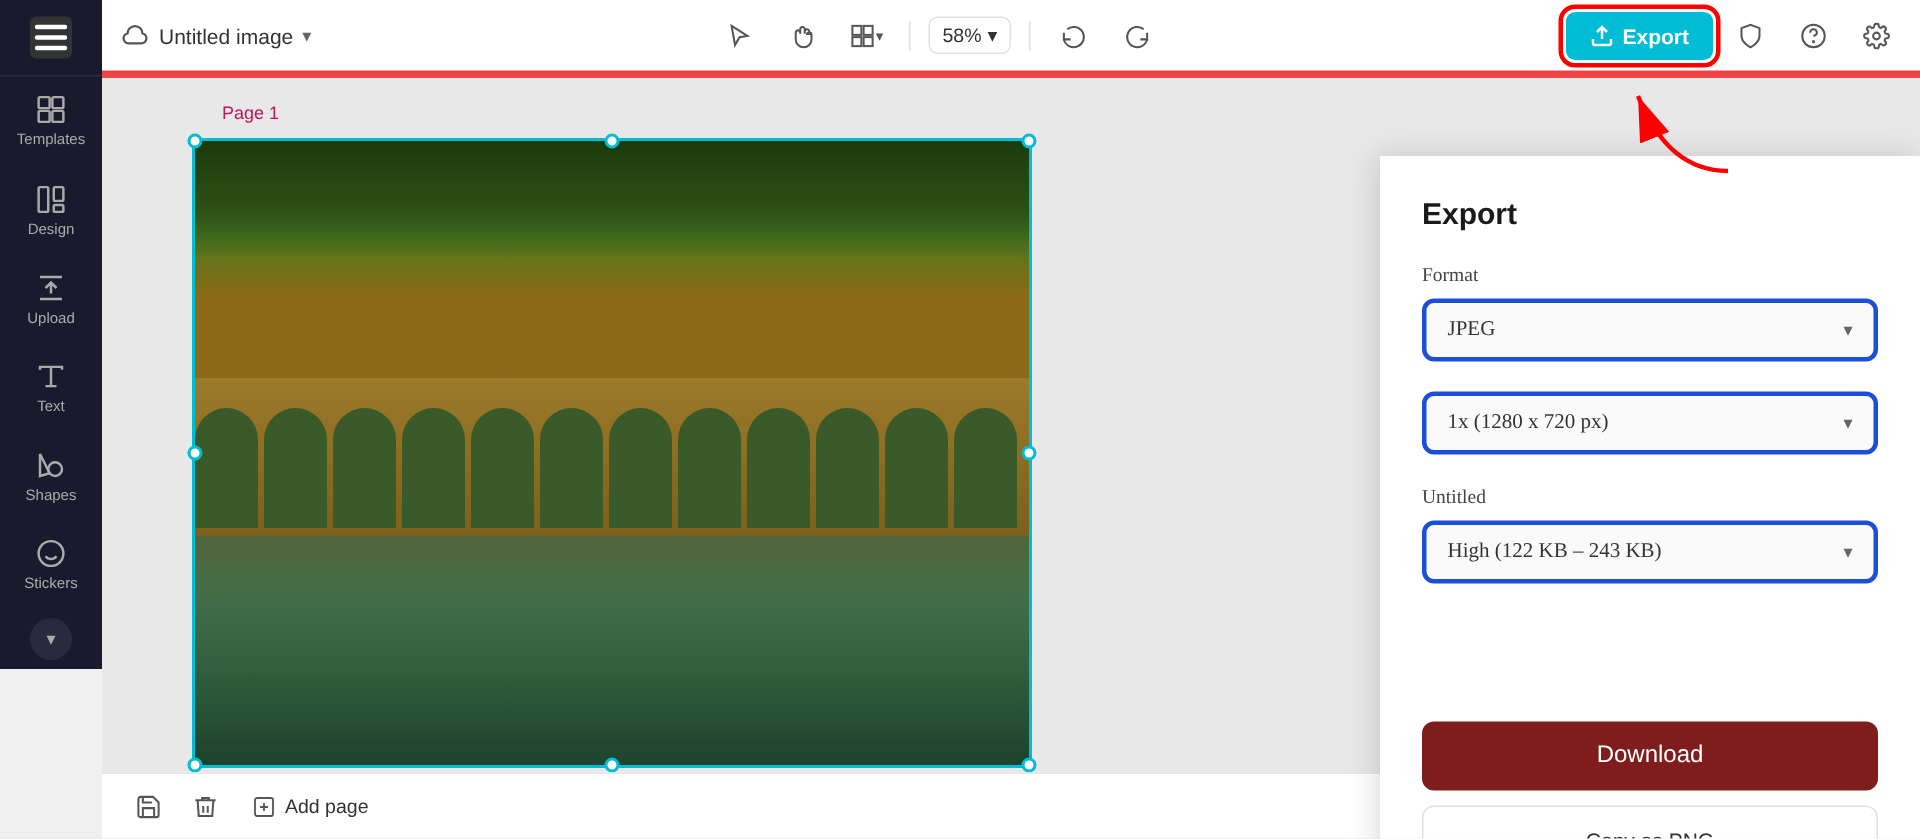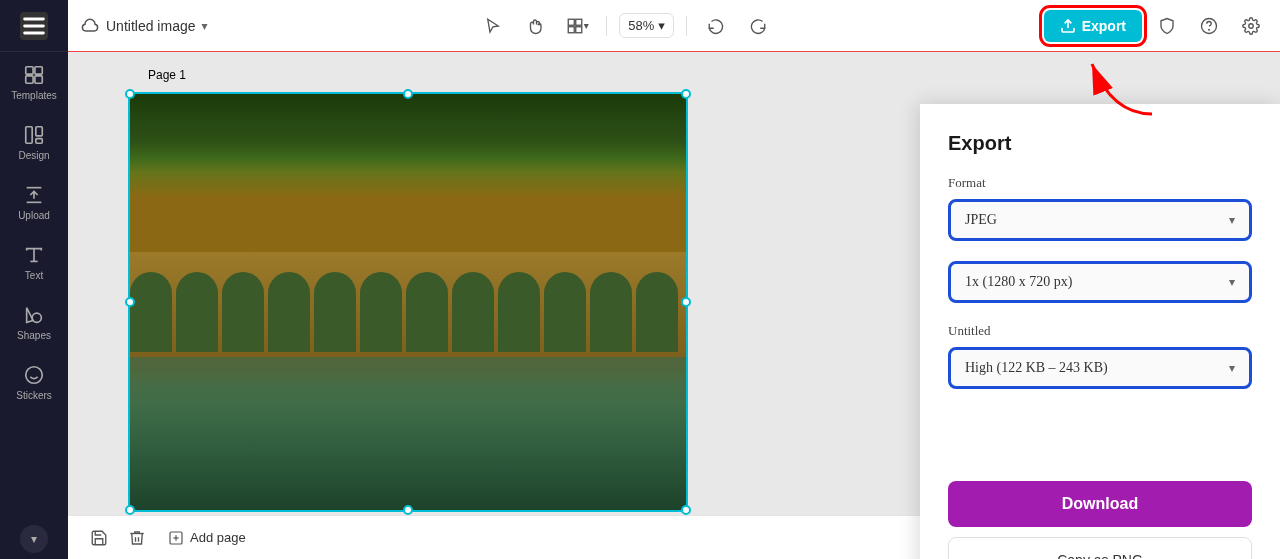--- a/index.html
+++ b/index.html
@@ -6,21 +6,21 @@
     body { width: 1280px; height: 559px; overflow: hidden; font-family: -apple-system, BlinkMacSystemFont, 'Segoe UI', sans-serif; background: #f0f0f0; display: flex; }
 
     
     .sidebar {
       width: 68px;
       background: #1a1a2e;
       display: flex;
       flex-direction: column;
       align-items: center;
       padding: 0;
-      height: 559px;
+      height: 446px;
       flex-shrink: 0;
     }
     .sidebar-logo {
       width: 68px;
       height: 52px;
       display: flex;
       align-items: center;
       justify-content: center;
       border-bottom: 1px solid #2a2a3e;
     }
@@ -80,21 +80,21 @@
     }
 
     
     .topbar {
       height: 52px;
       background: #fff;
       display: flex;
       align-items: center;
       padding: 0 12px;
       gap: 8px;
-      border-bottom: 1px solid #ef4444;
+      border-bottom: 5px solid #ef4444;
       position: relative;
       z-index: 10;
     }
     .file-name-area {
       display: flex;
       align-items: center;
       gap: 6px;
       cursor: pointer;
     }
     .file-name {
@@ -177,21 +177,21 @@
       display: flex;
       align-items: flex-start;
       justify-content: flex-start;
       padding: 40px 0 0 60px;
     }
     .page-label {
       position: absolute;
       top: 16px;
       left: 80px;
       font-size: 12px;
-      color: #000000;
+      color: #be185d;
     }
 
     
     .canvas-img-sim {
       width: 560px;
       height: 420px;
       background: linear-gradient(180deg, #2d5016 0%, #4a7c1f 15%, #8B6914 25%, #8B6914 65%, #5a7a3a 70%, #3d6b3d 85%, #2a5a2a 100%);
       position: relative;
       overflow: hidden;
     }
@@ -344,26 +344,26 @@
       border-radius: 8px;
       background: #fafafa;
       cursor: pointer;
     }
     .select-value { font-size: 14px; color: #333; }
     .select-chevron { color: #666; font-size: 12px; }
 
     .download-btn {
       width: 100%;
       padding: 14px;
-      background: #a21caf;
+      background: #7f1d1d;
       color: white;
       border: none;
       border-radius: 8px;
       font-size: 16px;
-      font-weight: 700;
+      font-weight: 400;
       cursor: pointer;
       text-align: center;
     }
     .copy-png-btn {
       width: 100%;
       padding: 14px;
       background: white;
       color: #333;
       border: 1px solid #e0e0e0;
       border-radius: 8px;

